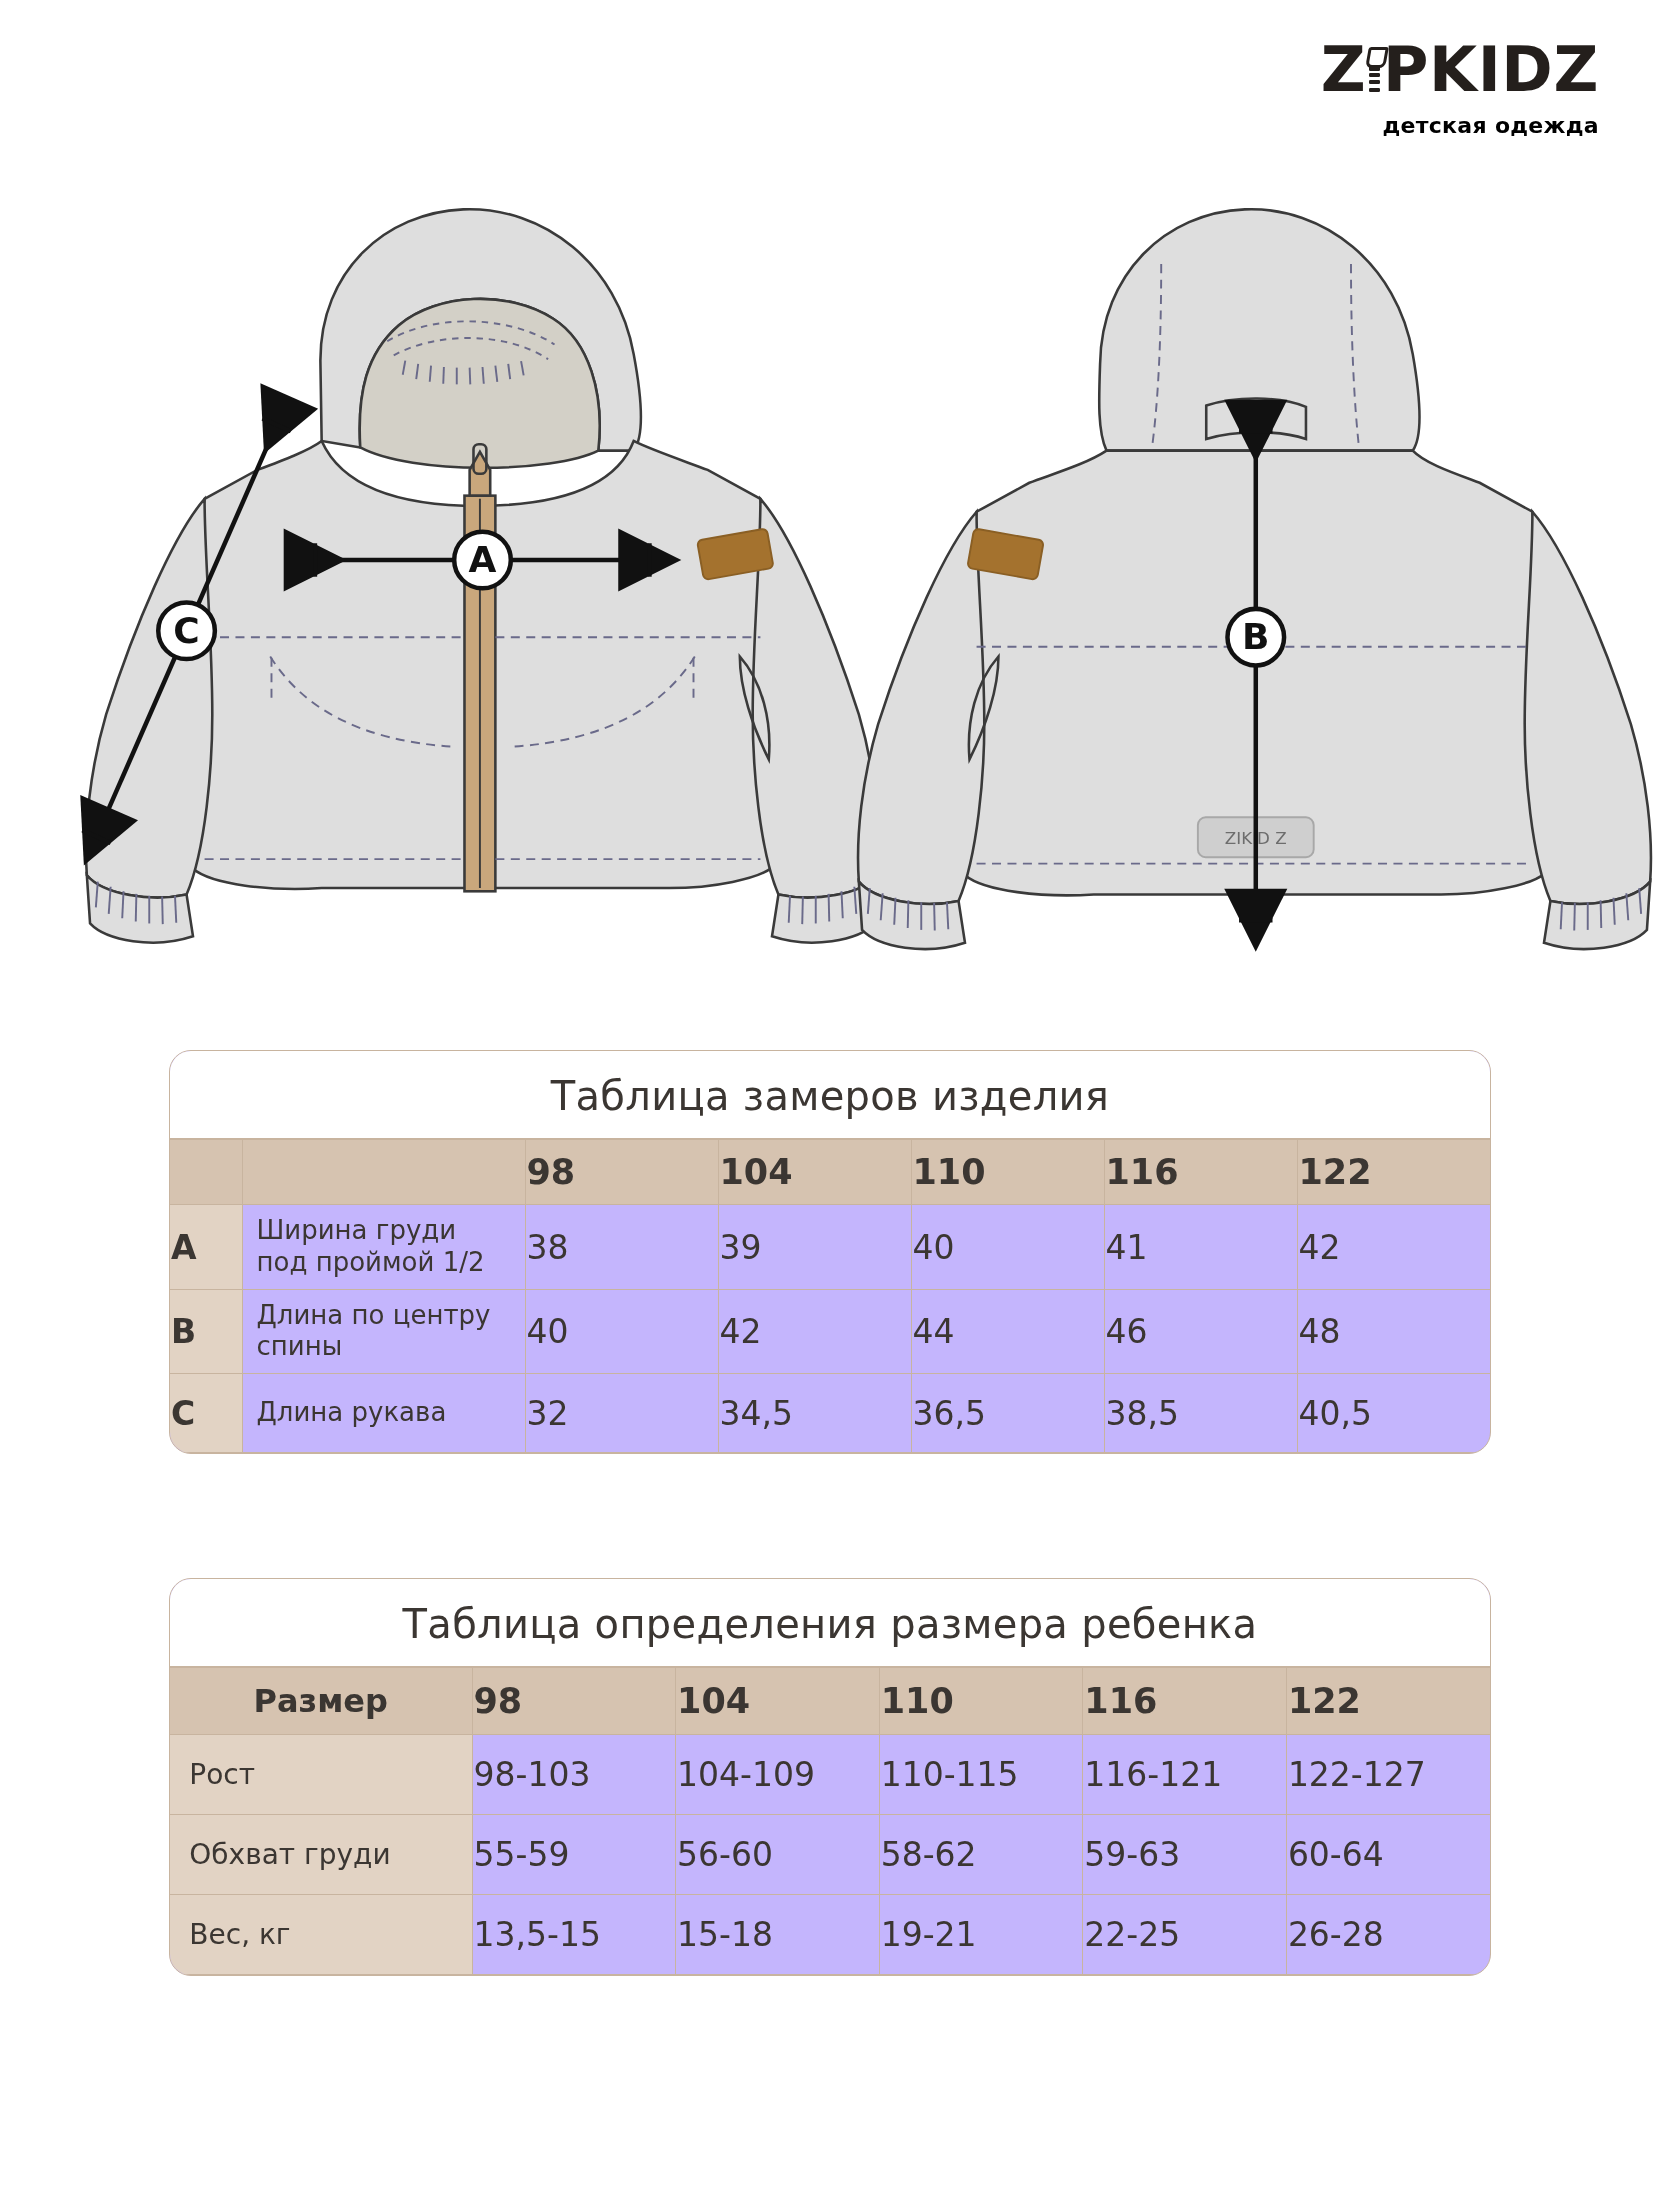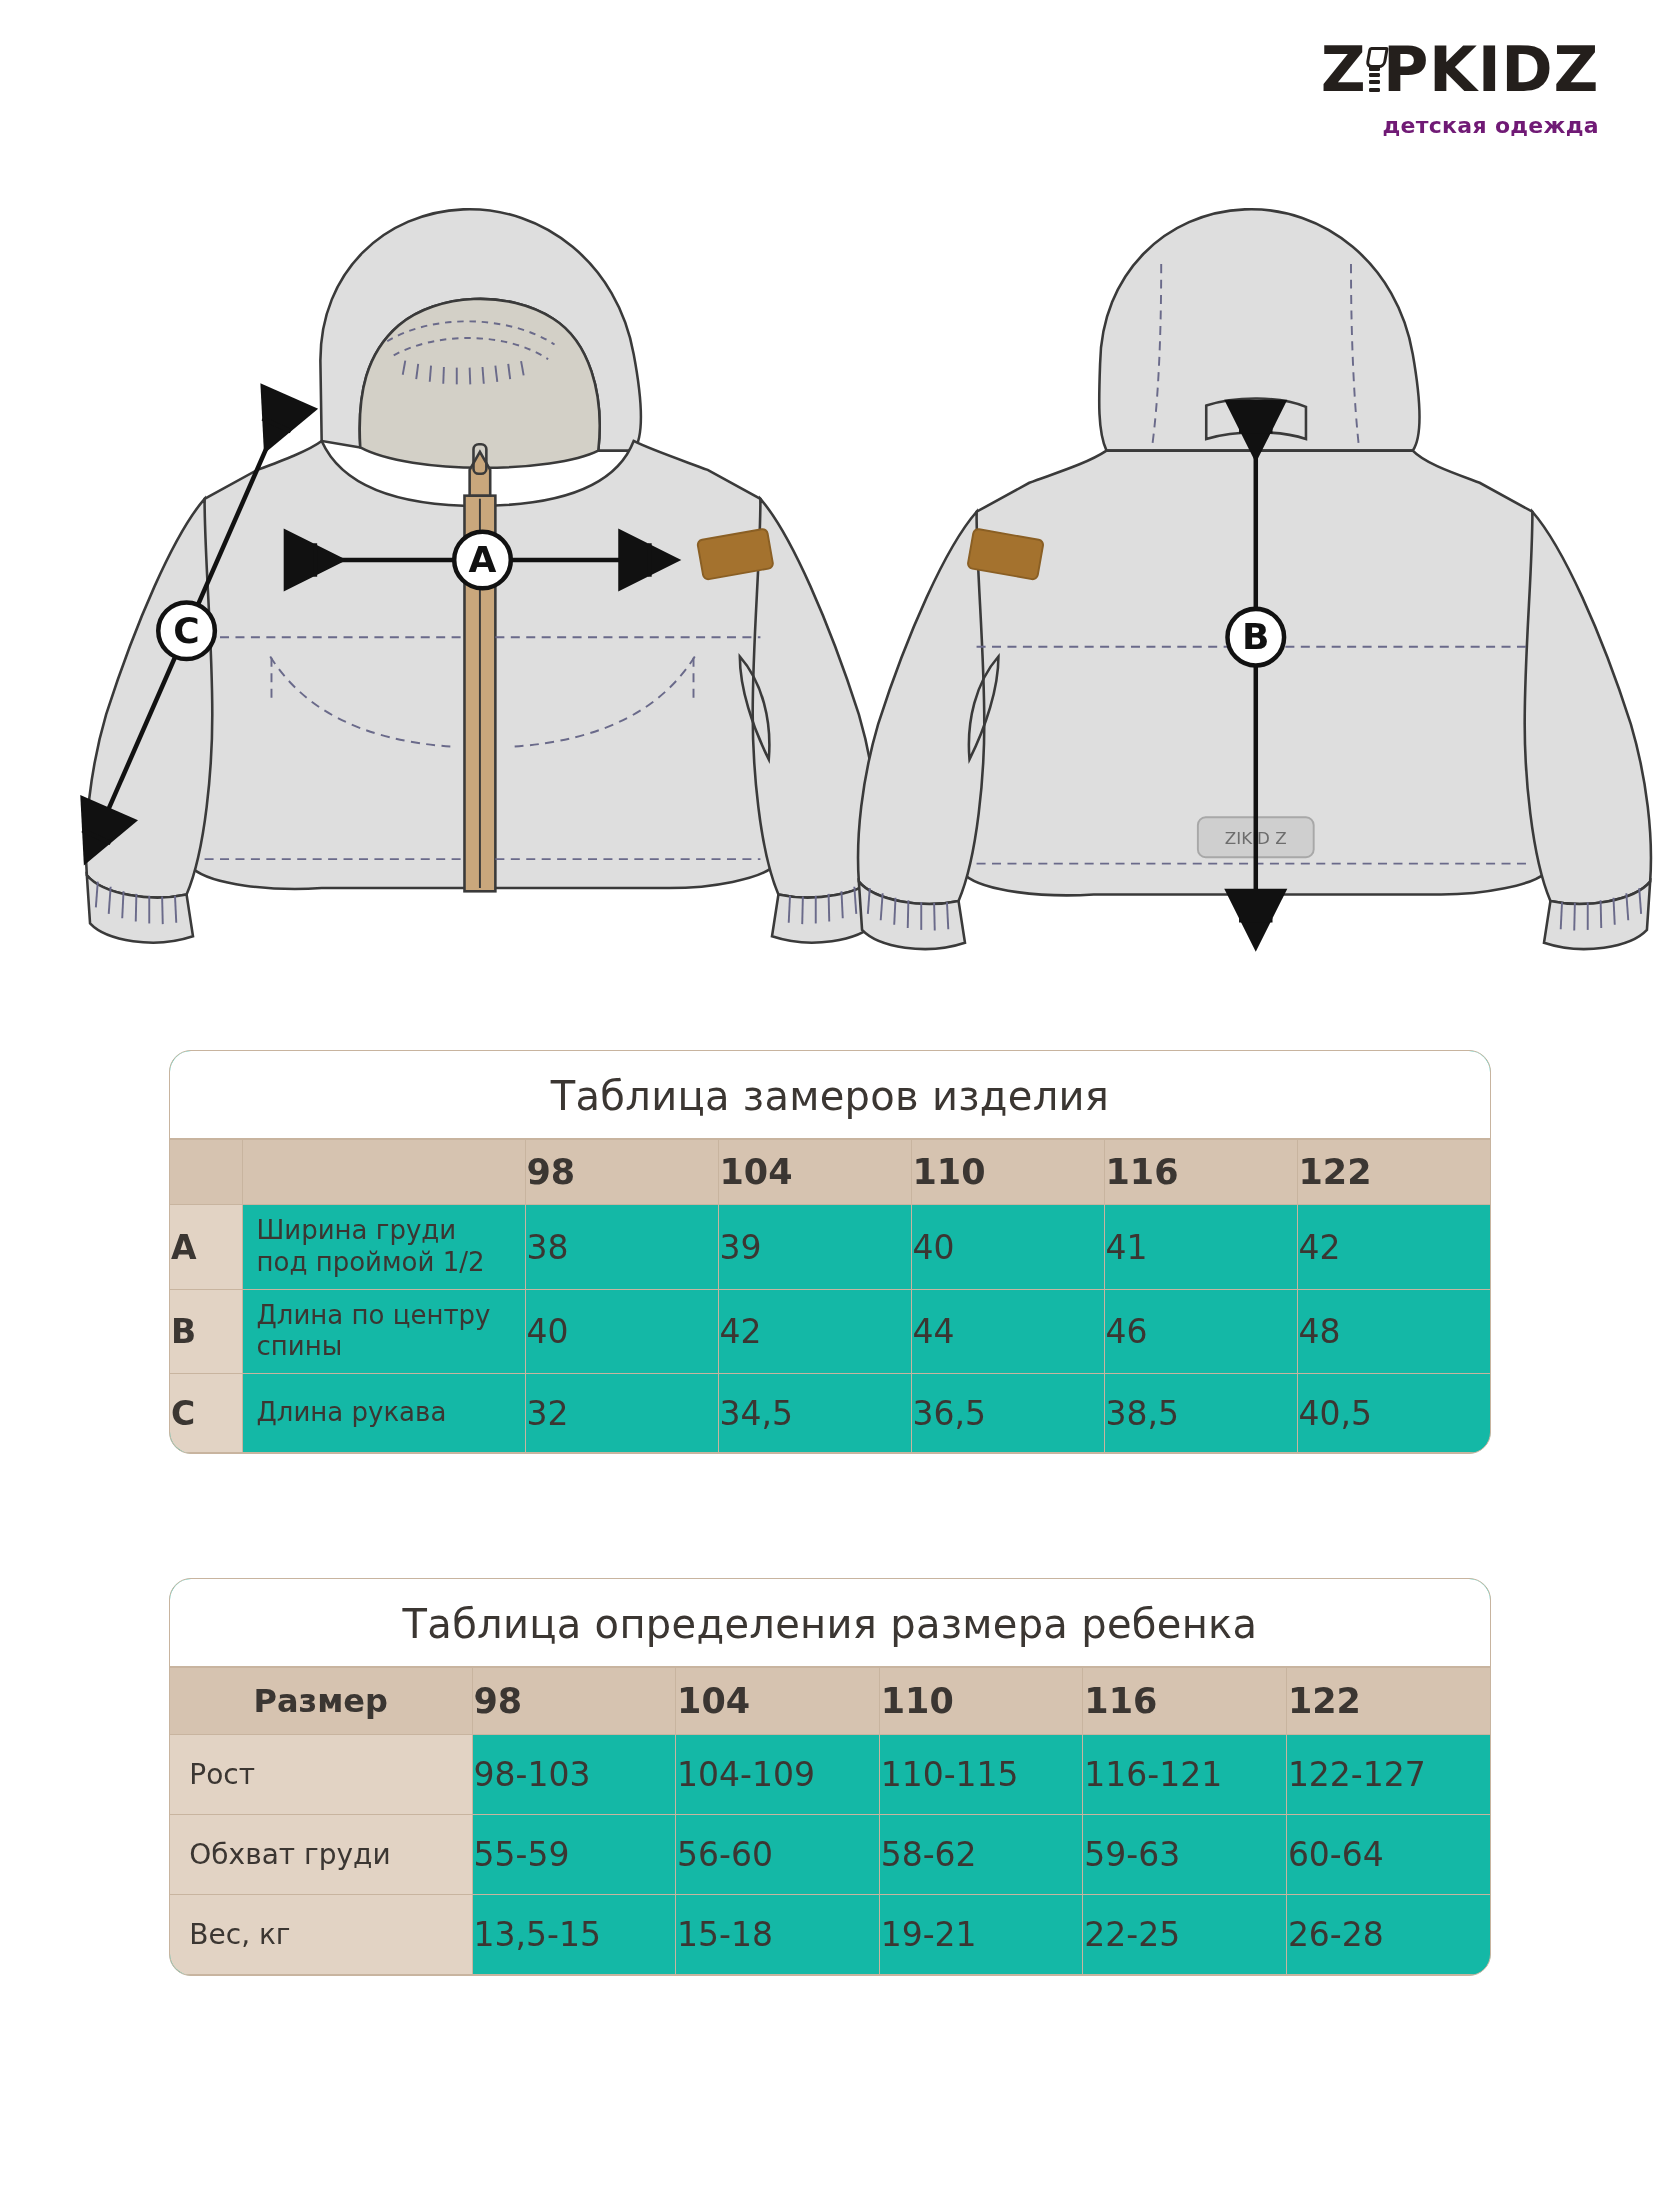--- a/index.html
+++ b/index.html
@@ -27,21 +27,21 @@
     font-size: 62px;
     font-weight: 700;
     letter-spacing: 0.6px;
     color: #241f1c;
     line-height: 1;
     font-family: "DejaVu Sans", "Liberation Sans", sans-serif;
   }
   .brand-sub {
     font-size: 22px;
     font-weight: 700;
-    color: #701a75;
+    color: #000000;
     margin-top: 11.6px;
     letter-spacing: 0.3px;
   }
   .zip-mark {
     display: inline-block;
     position: relative;
     width: 16.7px;
     height: 48px;
     vertical-align: -3.9px;
   }
@@ -72,21 +72,21 @@
     width: 1654px;
     height: 869px;
   }
   .illustration svg { display: block; }
 
   
   .table-card {
     position: absolute;
     border-radius: 22px;
     overflow: hidden;
-    background: #14b8a6;
+    background: #c4b5fd;
     border: 1.9px solid #c8b49f;
   }
   #measurements-card {
     left: 169px;
     top: 1050px;
     width: 1320px;
   }
   #sizing-card {
     left: 169px;
     top: 1578px;

